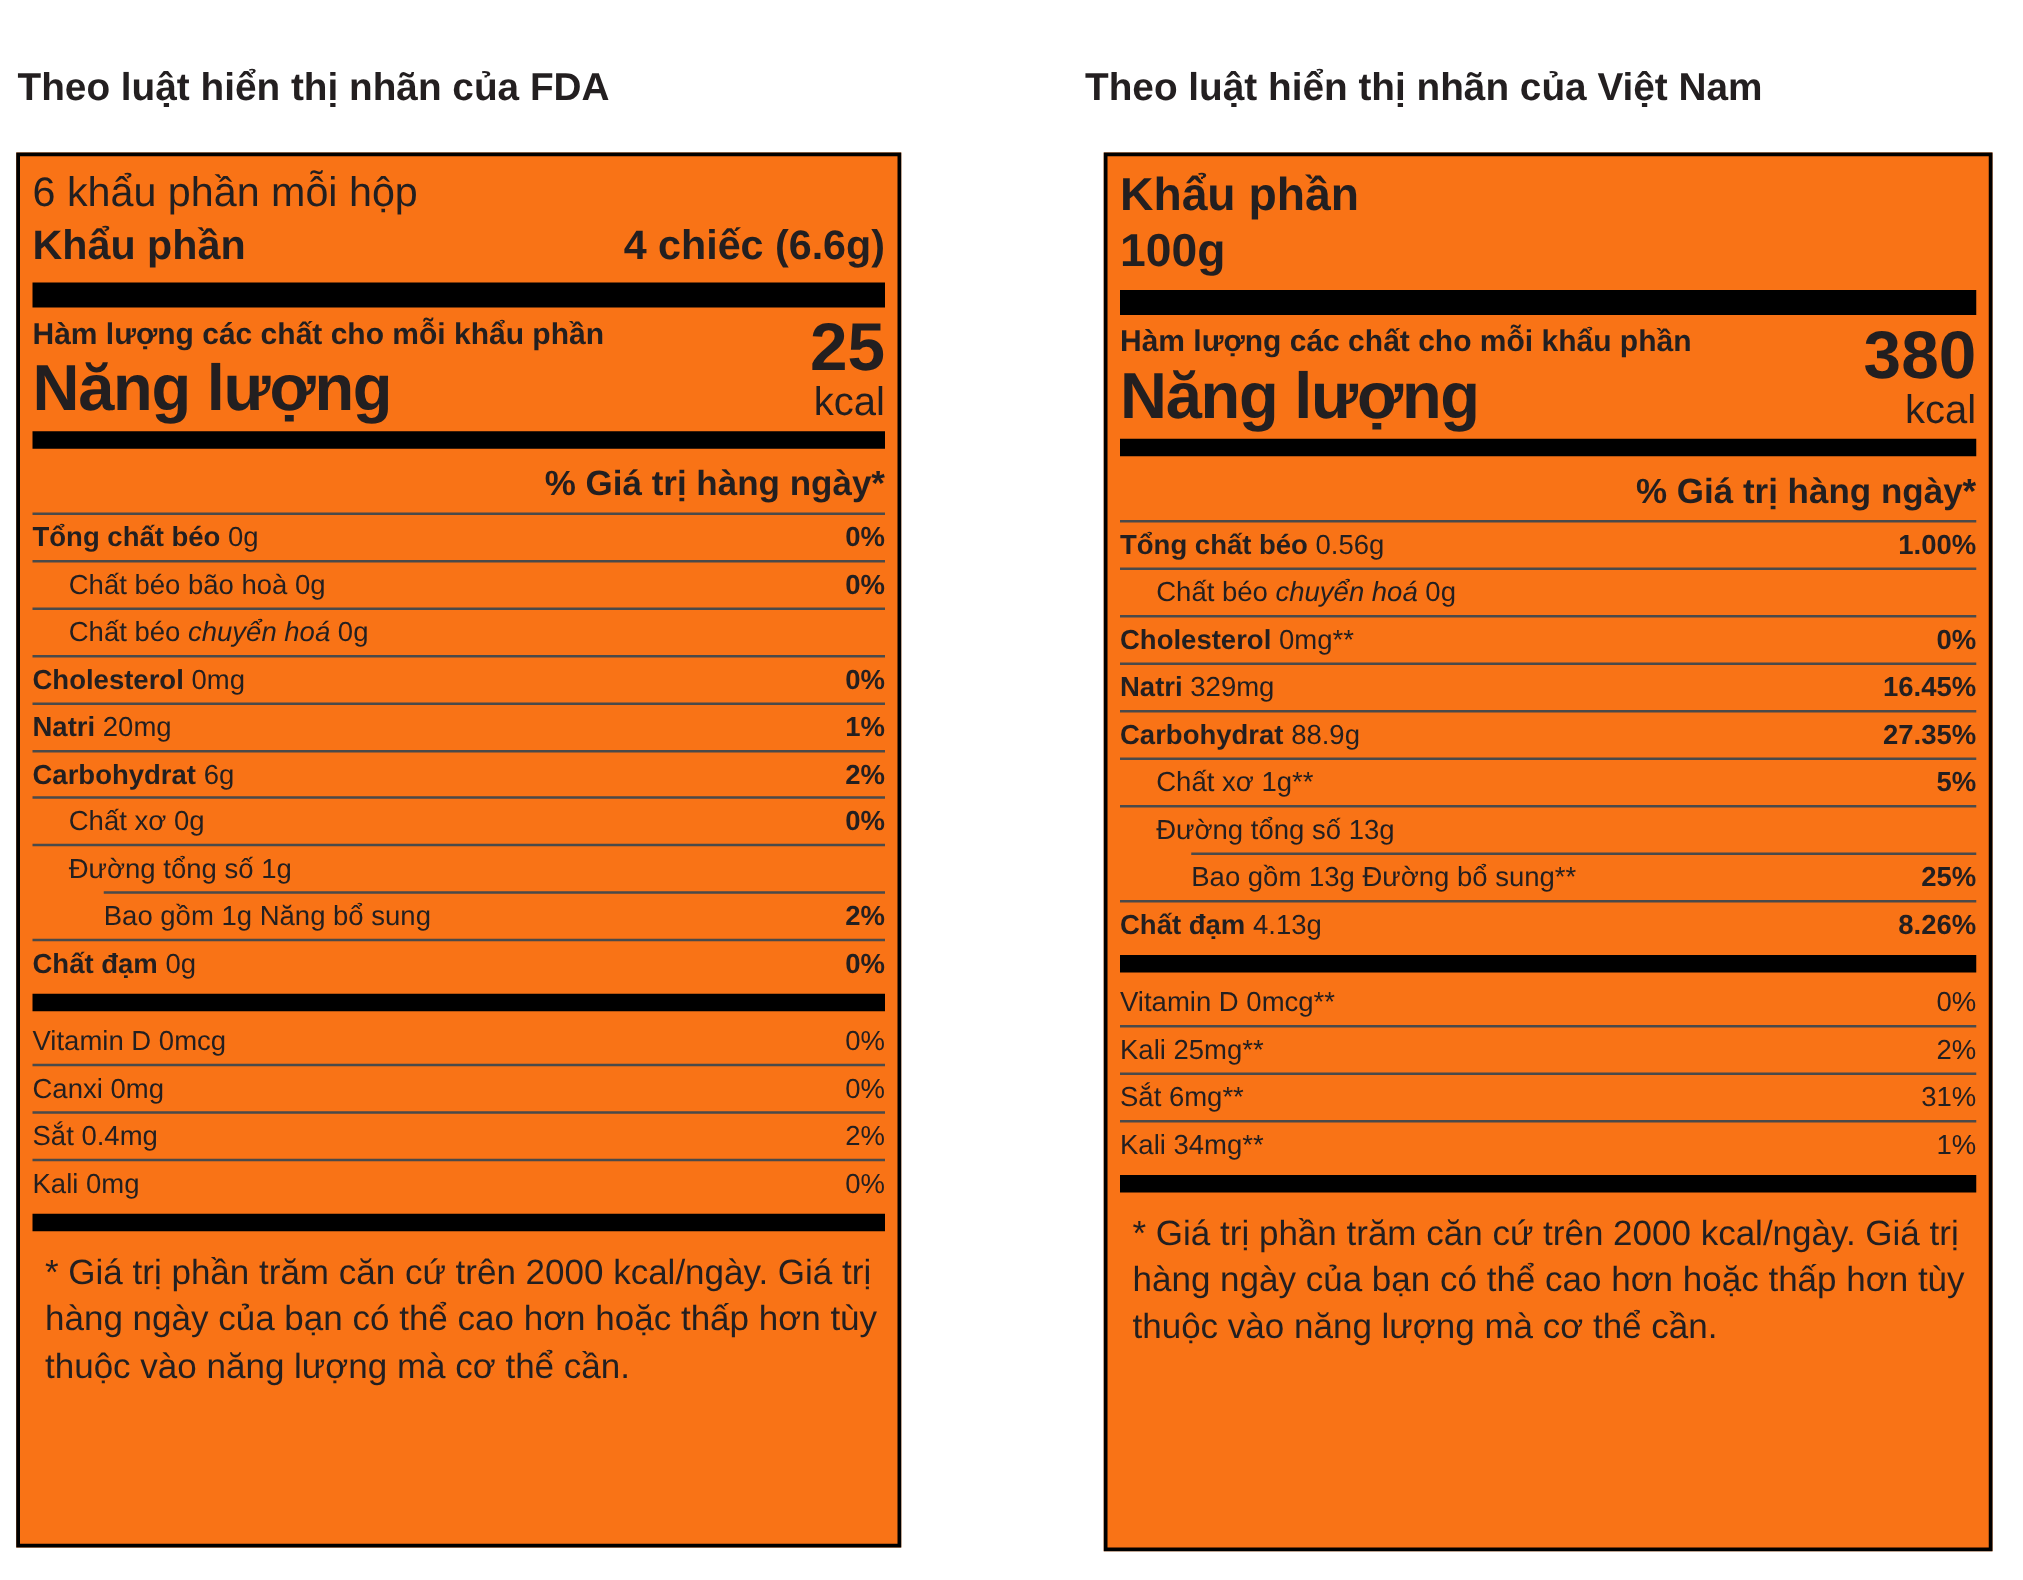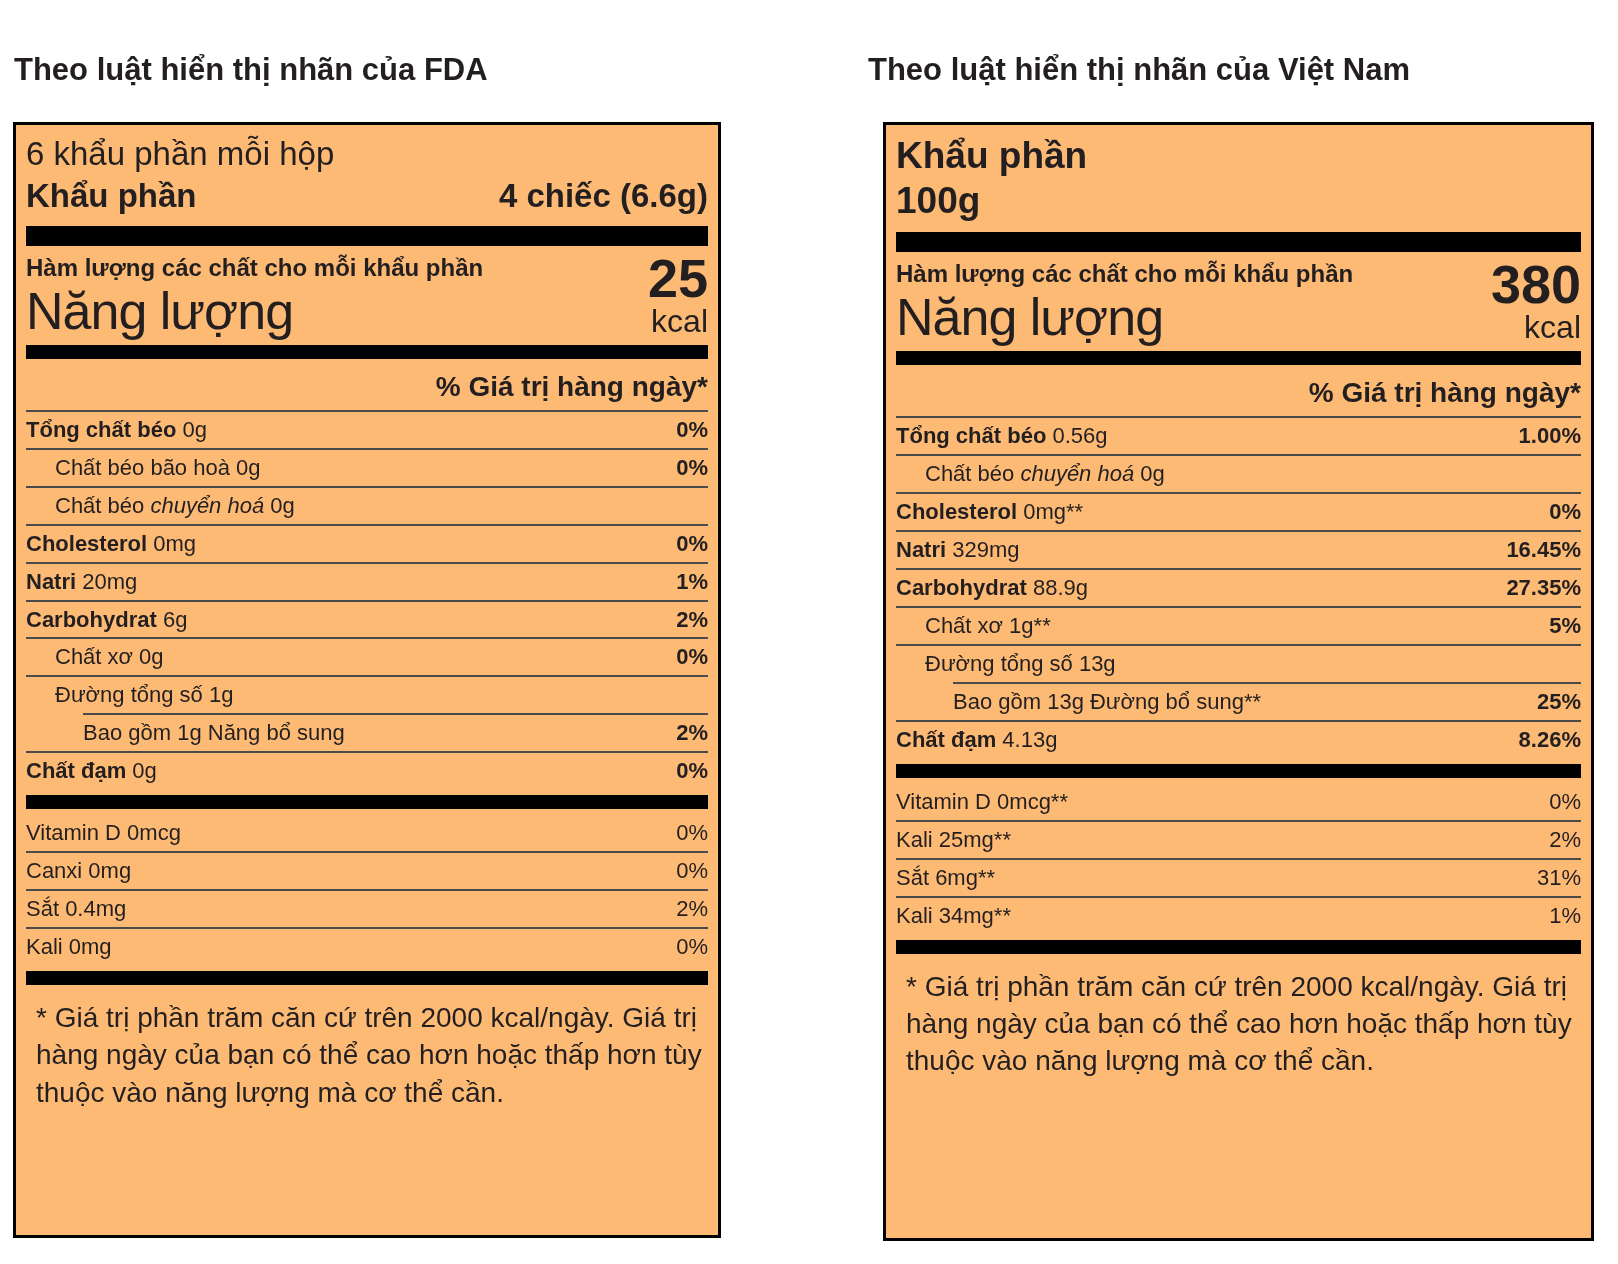--- a/index.html
+++ b/index.html
@@ -1,31 +1,31 @@
 <!DOCTYPE html>
 <html><head>
 <meta charset="utf-8">
 <style>
   html,body{margin:0;padding:0;background:#ffffff;}
   body{width:1618px;height:1264px;position:relative;font-family:"Liberation Sans",sans-serif;color:#231f20;}
   .heading{position:absolute;top:52px;font-size:31px;font-weight:bold;white-space:nowrap;}
   #heading-left{left:14px;}
   #heading-right{left:868px;}
-  .nf{position:absolute;top:122px;border:3px solid #000;box-sizing:border-box;background:#fdba74;
+  .nf{position:absolute;top:122px;border:3px solid #000;box-sizing:border-box;background:#f97316;
       padding:8px 10px 0 10px;overflow:hidden;}
   #label-left{left:13px;width:708px;height:1116px;}
   #label-right{left:883px;width:711px;height:1119px;}
   .serv-line{font-size:33px;line-height:1.27;}
   .serv-row{display:flex;justify-content:space-between;font-weight:bold;font-size:33px;line-height:1.27;}
   .serv-line-big{font-size:37px;font-weight:bold;line-height:1.22;}
   .bar{background:#000;height:14px;margin:6px 0;}
   .bar.thick{height:20px;margin-top:9px;}
   .energy-block{display:flex;justify-content:space-between;margin-top:2px;}
   .aps{font-size:24px;font-weight:bold;line-height:1.2;margin-top:2px;}
-  .energy{font-size:52px;font-weight:normal;line-height:1.08;letter-spacing:-1px;}
+  .energy{font-size:52px;font-weight:bold;line-height:1.08;letter-spacing:-1px;}
   .eb-right{text-align:right;}
   .eb-right .num{font-size:54px;font-weight:bold;line-height:0.98;}
   .eb-right .unit{font-size:32px;font-weight:normal;line-height:1.0;}
   .dv-header{text-align:right;font-weight:bold;font-size:28px;padding:6px 0 7px 0;border-bottom:2px solid #4a4a4a;}
   .rows .row{display:flex;justify-content:space-between;align-items:baseline;
              font-size:22px;line-height:1.18;padding:5px 0;}
   .rows .row:not(:first-child){border-top:2px solid #4a4a4a;}
   .row .nm b{font-weight:bold;}
   .row .nm i{font-style:italic;}
   .row.ind1 .nm{padding-left:29px;}

